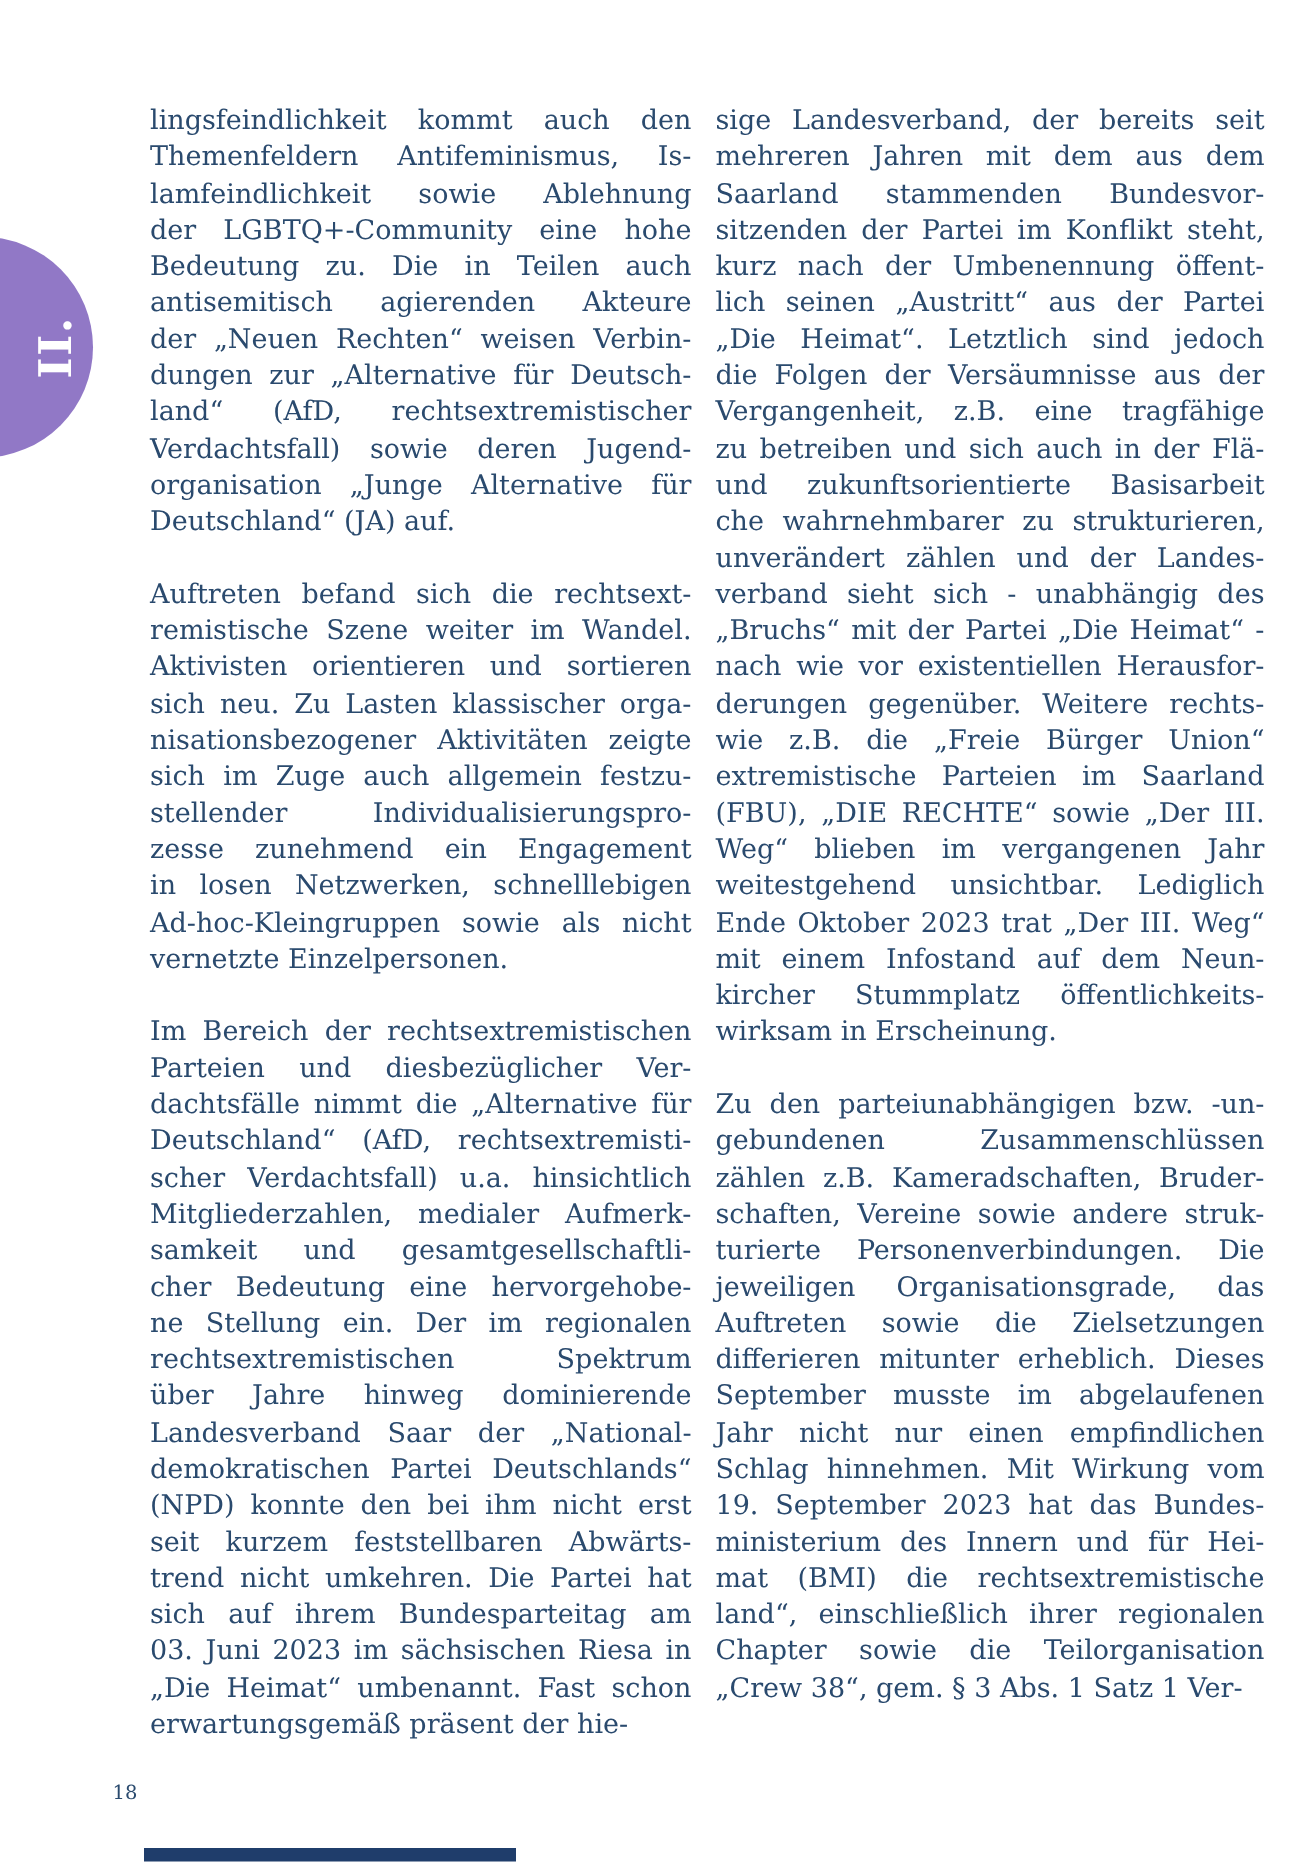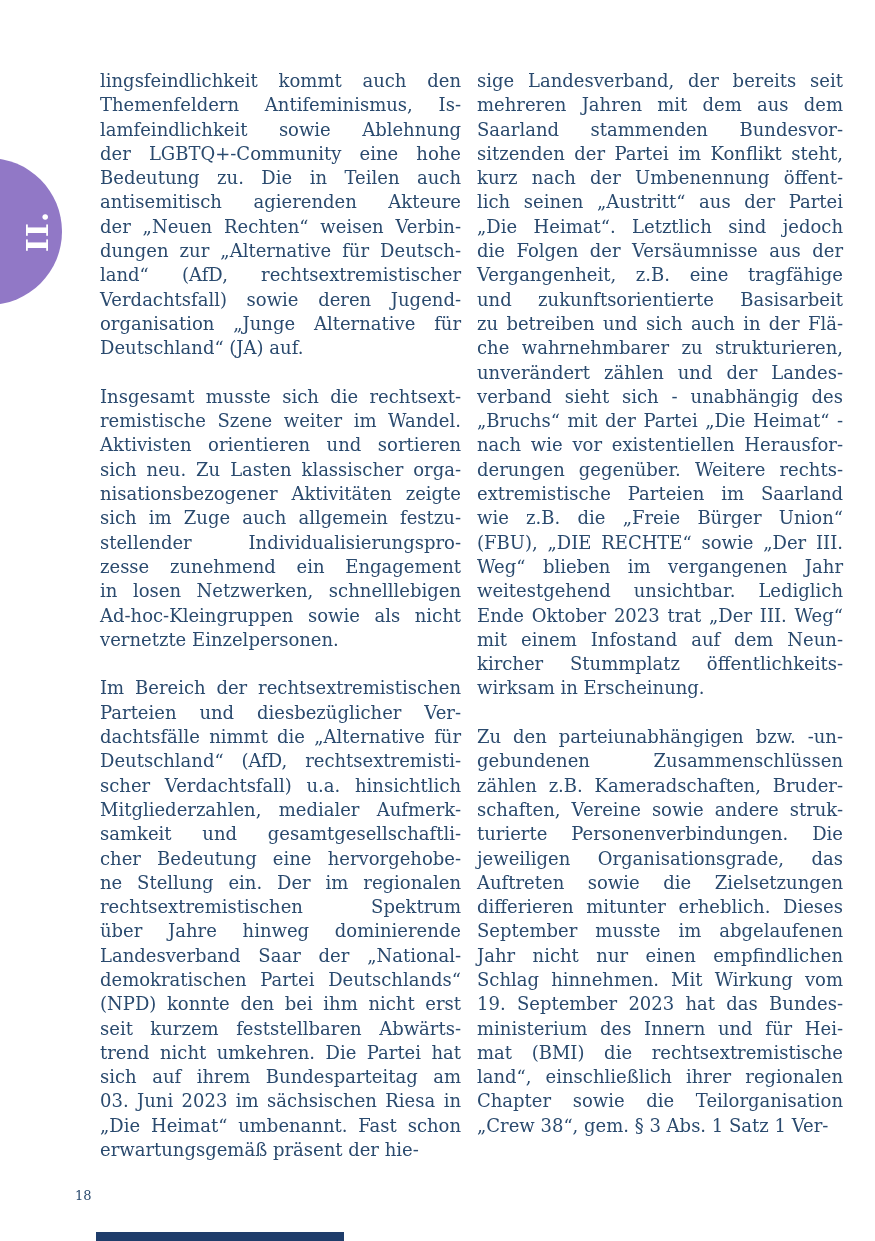--- a/index.html
+++ b/index.html
@@ -63,21 +63,21 @@
         <div class="line">Bedeutung zu. Die in Teilen auch</div>
         <div class="line">antisemitisch agierenden Akteure</div>
         <div class="line">der „Neuen Rechten“ weisen Verbin-</div>
         <div class="line">dungen zur „Alternative für Deutsch-</div>
         <div class="line">land“ (AfD, rechtsextremistischer</div>
         <div class="line">Verdachtsfall) sowie deren Jugend-</div>
         <div class="line">organisation „Junge Alternative für</div>
         <div class="line last">Deutschland“ (JA) auf.</div>
       </div>
       <div class="para">
-        <div class="line">Insgesamt musste sich die rechtsext-</div>
+        <div class="line">Auftreten befand sich die rechtsext-</div>
         <div class="line">remistische Szene weiter im Wandel.</div>
         <div class="line">Aktivisten orientieren und sortieren</div>
         <div class="line">sich neu. Zu Lasten klassischer orga-</div>
         <div class="line">nisationsbezogener Aktivitäten zeigte</div>
         <div class="line">sich im Zuge auch allgemein festzu-</div>
         <div class="line">stellender Individualisierungspro-</div>
         <div class="line">zesse zunehmend ein Engagement</div>
         <div class="line">in losen Netzwerken, schnelllebigen</div>
         <div class="line">Ad-hoc-Kleingruppen sowie als nicht</div>
         <div class="line last">vernetzte Einzelpersonen.</div>
@@ -109,30 +109,30 @@
       <div class="para">
         <div class="line">sige Landesverband, der bereits seit</div>
         <div class="line">mehreren Jahren mit dem aus dem</div>
         <div class="line">Saarland stammenden Bundesvor-</div>
         <div class="line">sitzenden der Partei im Konflikt steht,</div>
         <div class="line">kurz nach der Umbenennung öffent-</div>
         <div class="line">lich seinen „Austritt“ aus der Partei</div>
         <div class="line">„Die Heimat“. Letztlich sind jedoch</div>
         <div class="line">die Folgen der Versäumnisse aus der</div>
         <div class="line">Vergangenheit, z.B. eine tragfähige</div>
+        <div class="line">zu betreiben und sich auch in der Flä-</div>
         <div class="line">und zukunftsorientierte Basisarbeit</div>
-        <div class="line">zu betreiben und sich auch in der Flä-</div>
         <div class="line">che wahrnehmbarer zu strukturieren,</div>
         <div class="line">unverändert zählen und der Landes-</div>
         <div class="line">verband sieht sich - unabhängig des</div>
         <div class="line">„Bruchs“ mit der Partei „Die Heimat“ -</div>
         <div class="line">nach wie vor existentiellen Herausfor-</div>
         <div class="line">derungen gegenüber. Weitere rechts-</div>
+        <div class="line">wie z.B. die „Freie Bürger Union“</div>
         <div class="line">extremistische Parteien im Saarland</div>
-        <div class="line">wie z.B. die „Freie Bürger Union“</div>
         <div class="line">(FBU), „DIE RECHTE“ sowie „Der III.</div>
         <div class="line">Weg“ blieben im vergangenen Jahr</div>
         <div class="line">weitestgehend unsichtbar. Lediglich</div>
         <div class="line">Ende Oktober 2023 trat „Der III. Weg“</div>
         <div class="line">mit einem Infostand auf dem Neun-</div>
         <div class="line">kircher Stummplatz öffentlichkeits-</div>
         <div class="line last">wirksam in Erscheinung.</div>
       </div>
       <div class="para">
         <div class="line">Zu den parteiunabhängigen bzw. -un-</div>

